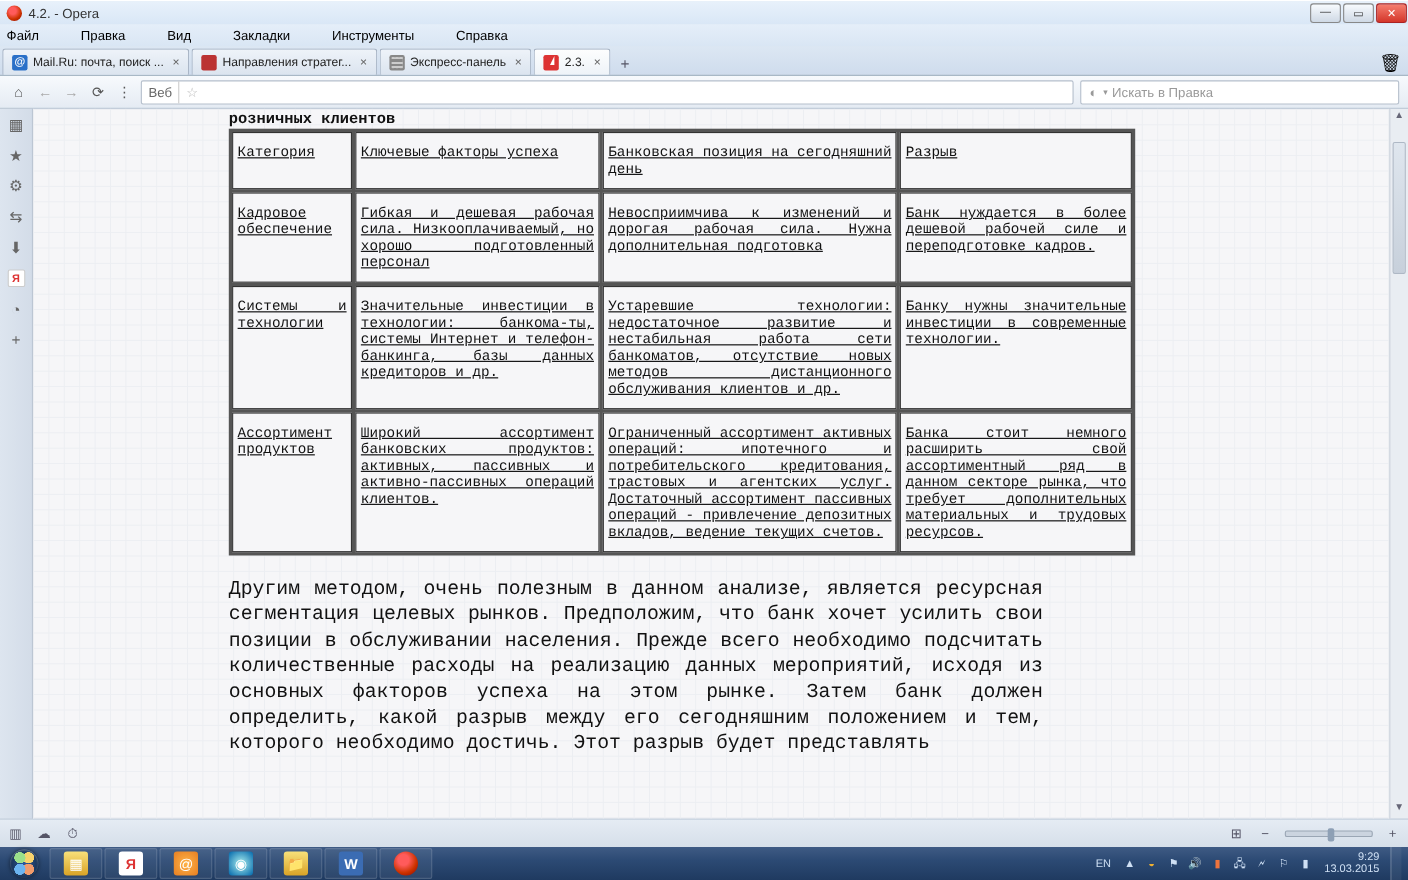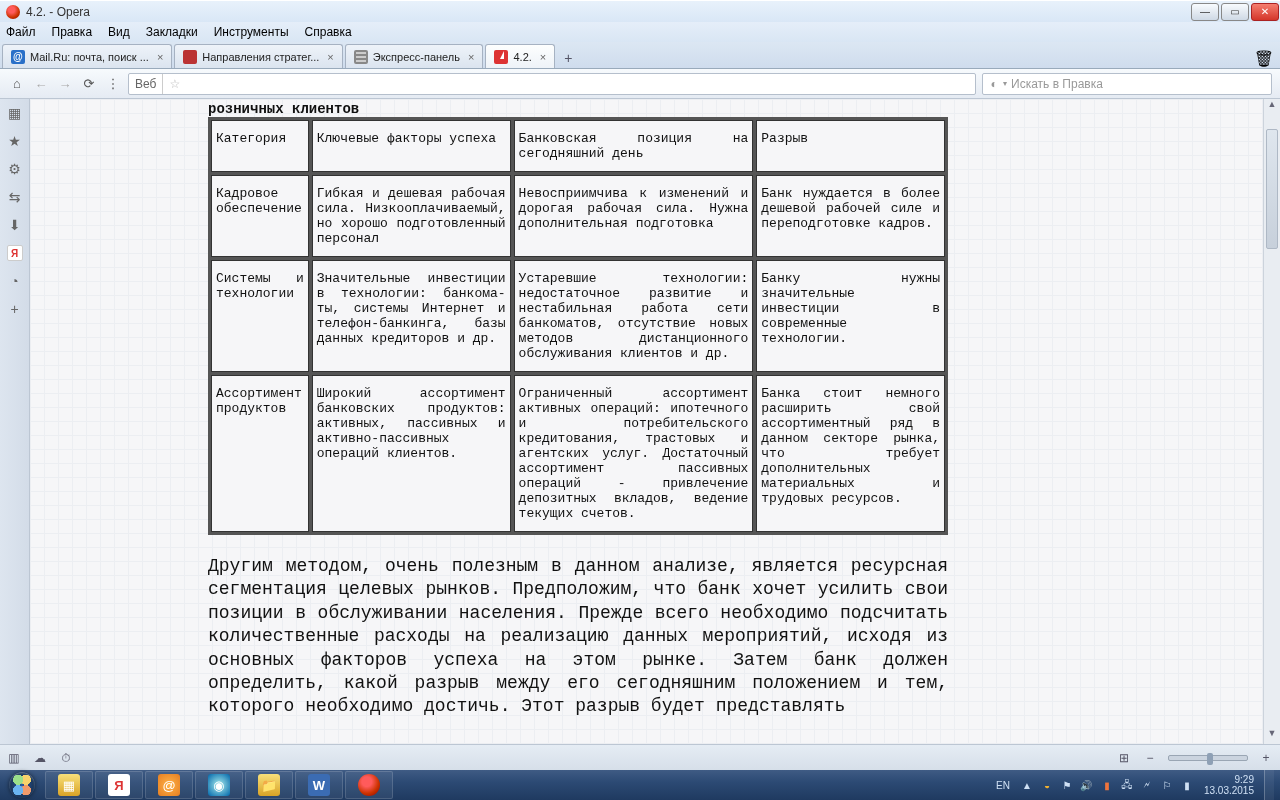--- a/index.html
+++ b/index.html
@@ -6,21 +6,21 @@
 body { width:1280px; height:800px; overflow:hidden; background:#d6e4f0; position:relative; }
 
 
 .titlebar { height:22px; background:linear-gradient(#e8f1fb,#d9e7f6); border-top:1px solid #fff; display:flex; align-items:center; font-size:12px; color:#333; padding-left:6px; }
 .titlebar .opera-logo { width:14px; height:14px; border-radius:50%; background:radial-gradient(circle at 40% 35%,#ff5b5b 25%,#c30 60%,#800 100%); margin-right:6px; }
 .titlebar .spacer { flex:1; }
 .winbtn { width:28px; height:18px; margin:0 1px; border:1px solid #888; border-radius:3px; background:linear-gradient(#f8fbfe,#cfd9e5); display:flex; align-items:center; justify-content:center; font-size:10px; }
 .winbtn.close { background:linear-gradient(#f57e6f,#d4362a); border-color:#a22; color:#fff; }
 
 
-.menubar { height:20px; background:linear-gradient(#e5eef9,#d9e6f4); display:flex; align-items:center; font-size:12px; color:#000; padding-left:6px; }
+.menubar { height:20px; background:linear-gradient(#e5eef9,#d9e6f4); display:flex; align-items:center; font-size:12px; color:#000; padding-left:6px;gap:22px; }
 .menubar span { margin-right:16px; }
 
 
 .tabstrip { height:27px; background:linear-gradient(#dce7f3,#cfdced); display:flex; align-items:flex-end; padding-left:2px; border-bottom:1px solid #9ab; }
 .tab { height:24px; display:flex; align-items:center; padding:0 8px; font-size:11px; color:#222; border:1px solid #a6b2c2; border-bottom:none; border-radius:3px 3px 0 0; background:linear-gradient(#eef3f9,#dbe4ef); margin-right:2px; max-width:172px; overflow:hidden; white-space:nowrap; }
 .tab.active { background:linear-gradient(#fdfefe,#eef3f8); }
 .tab .favicon { width:14px; height:14px; margin-right:5px; flex-shrink:0; }
 .tab .x { margin-left:8px; color:#666; font-size:11px; }
 .newtab { width:22px; height:20px; display:flex; align-items:center; justify-content:center; color:#556; font-size:14px; }
 .tab-right { margin-left:auto; margin-right:6px; width:20px; height:20px; display:flex; align-items:center; justify-content:center; }
@@ -43,21 +43,21 @@
 .content { flex:1; background:#f6f6f8; background-image:linear-gradient(#eceef2 1px,transparent 1px),linear-gradient(90deg,#eceef2 1px,transparent 1px); background-size:14px 14px; overflow:hidden; position:relative; }
 .rightscroll { width:17px; background:#e9edf2; border-left:1px solid #ccd3dc; position:relative; }
 .rightscroll .thumb { position:absolute; left:2px; right:2px; top:30px; height:120px; background:linear-gradient(#dfe6ee,#c7d0db); border:1px solid #aeb8c5; border-radius:2px; }
 .rightscroll .arr { position:absolute; left:0; right:0; height:16px; text-align:center; font-size:9px; color:#667; }
 .rightscroll .arr.top { top:0; }
 .rightscroll .arr.bot { bottom:0; }
 
 
 .page { width:760px; margin:0 0 0 178px; padding-top:2px; }
 .page-title { font-family:"Courier New",monospace; font-weight:bold; font-size:14px; color:#111; }
-table.gap { border-collapse:separate; border-spacing:3px; background:#555; width:740px; }
+table.gap { border-collapse:separate; border-spacing:3px; background:#555; width:824px;text-decoration:underline; }
 table.gap td { background:#f6f6f8; border:1px solid #333; padding:10px 4px; vertical-align:top; font-family:"Courier New",monospace; font-size:13px; color:#111; text-align:justify; }
 .colA{width:95px;} .colB{width:195px;margin-top:17px;} .colC{width:235px;} .colD{width:185px;}
 .para { font-family:"Courier New",monospace; font-size:18px; color:#111; text-align:justify; margin-top:20px; width:740px; line-height:1.3; }
 
 
 .statusbar { height:26px; background:linear-gradient(#e5ecf4,#d6dfe9); border-top:1px solid #bcc6d3; display:flex; align-items:center; padding:0 6px; gap:10px; color:#556; font-size:12px; }
 .statusbar .sicon { width:16px; height:16px; display:flex; align-items:center; justify-content:center; }
 
 
 .taskbar { position:absolute; bottom:0; left:0; right:0; height:30px; background:linear-gradient(#3f5b84,#2c4a74 40%,#1f3a60); display:flex; align-items:center; }
@@ -110,21 +110,21 @@
       <span>Направления стратег...</span>
       <span class="x">×</span>
     </div>
   <div class="tab">
       <div class="favicon fav-sp"></div>
       <span>Экспресс-панель</span>
       <span class="x">×</span>
     </div>
   <div class="tab active">
       <div class="favicon fav-a"></div>
-      <span>4.2.</span>
+      <span>2.3.</span>
       <span class="x">×</span>
     </div>
   <div class="newtab">+</div>
   <div class="tab-right">🗑</div>
 </div>
 
 <div class="addrbar">
   <div class="navicon">⌂</div>
   <div class="navicon dis">←</div>
   <div class="navicon dis">→</div>

